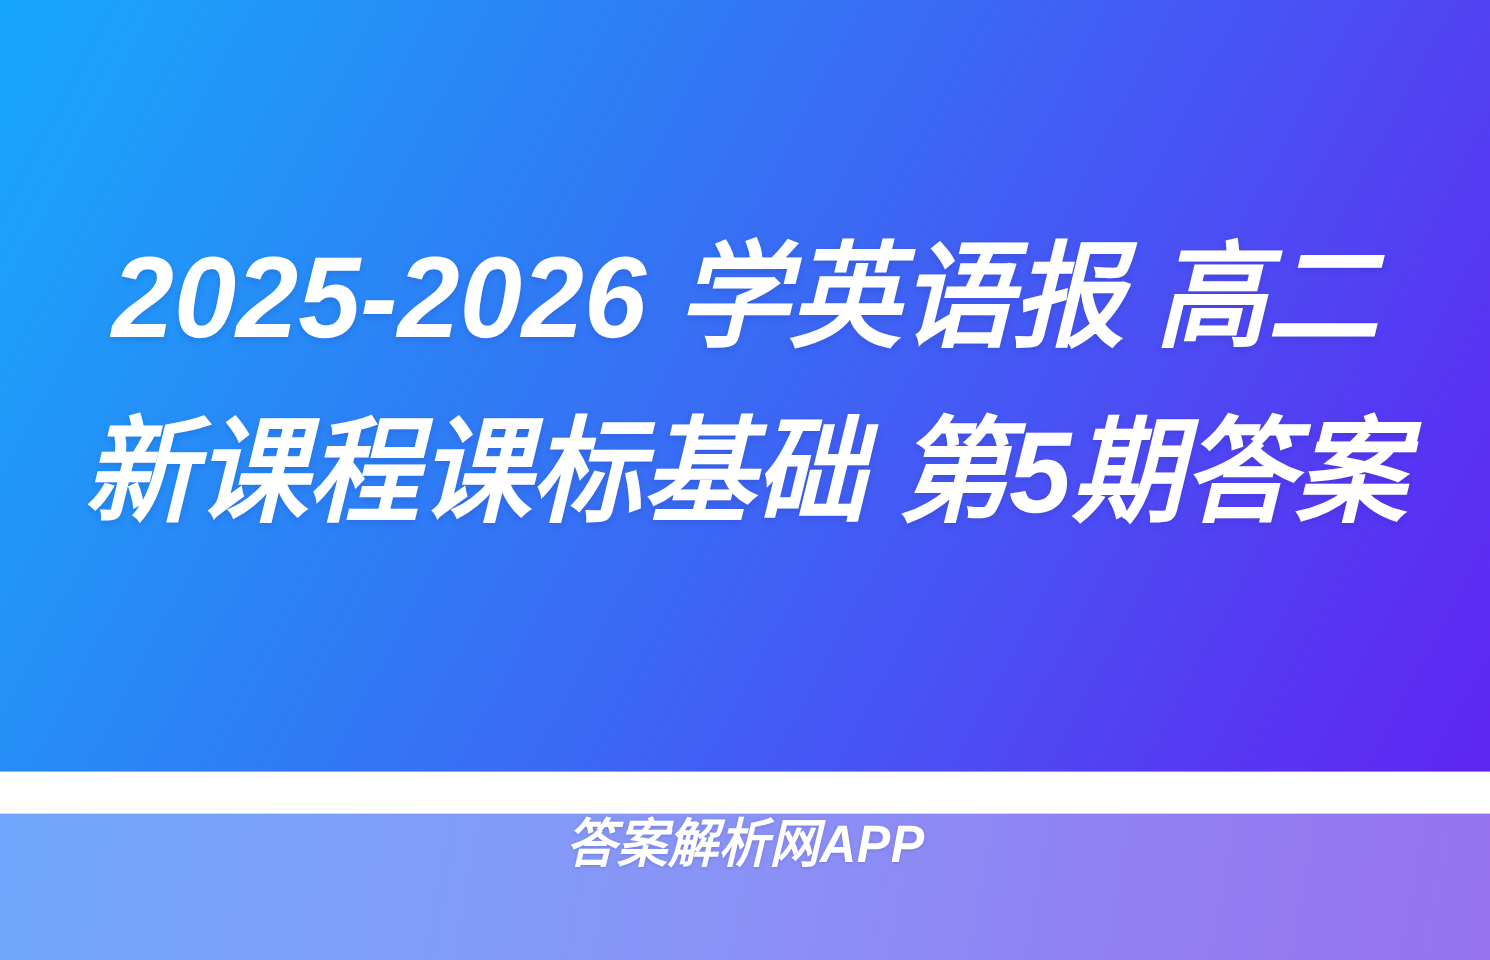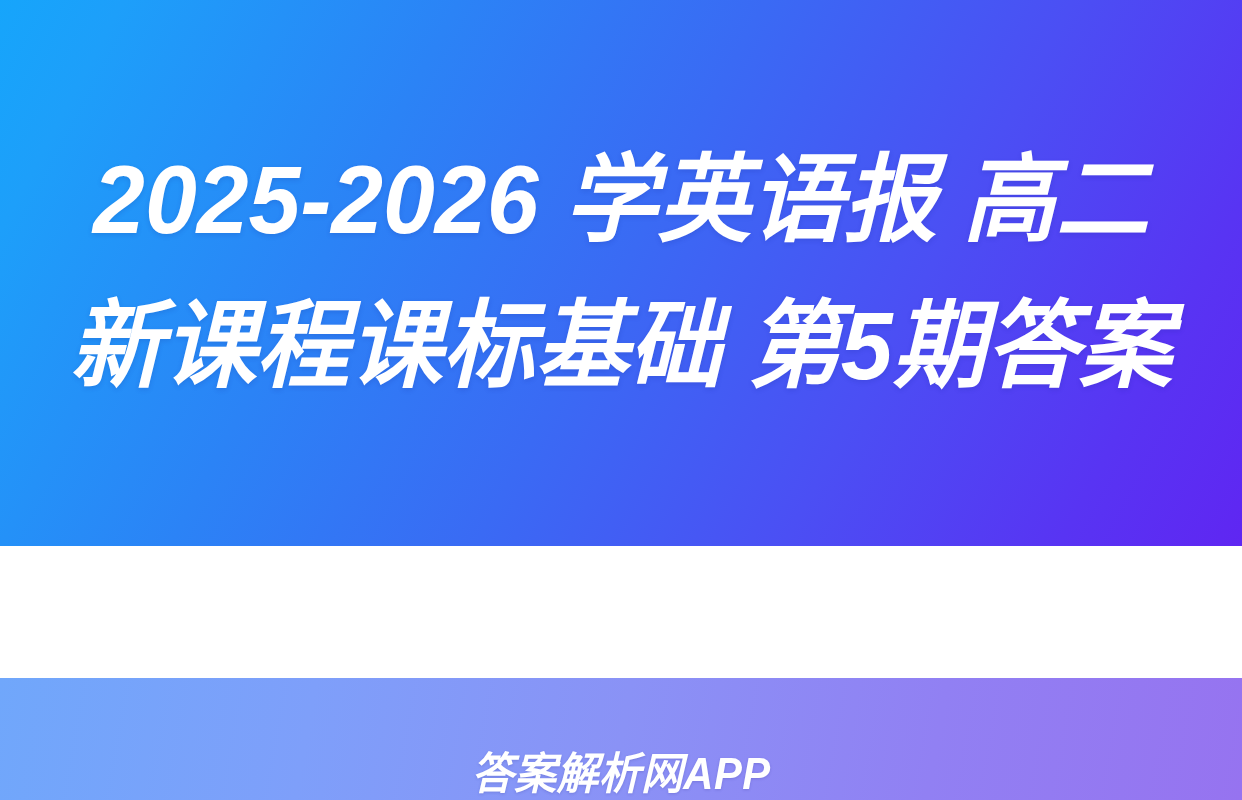--- a/index.html
+++ b/index.html
@@ -17,21 +17,21 @@
     font-family: "Liberation Sans", "DejaVu Sans", sans-serif;
     -webkit-font-smoothing: antialiased;
   }
 
   
   .hero {
     position: absolute;
     left: 0;
     top: 0;
     width: 1242px;
-    height: 546px;
+    height: 643px;
     background: linear-gradient(118deg,
                 #16a5fb 0%,
                 #1d9ffa 8%,
                 #2b83f6 30%,
                 #3a6af4 50%,
                 #4b4ff4 70%,
                 #5834f3 88%,
                 #5f26f2 100%);
     display: flex;
     align-items: center;
@@ -64,21 +64,21 @@
     top: 678px;
     width: 1242px;
     height: 122px;
     background: linear-gradient(100deg,
                 #70a7fb 0%,
                 #7e9ffa 25%,
                 #8a92f6 50%,
                 #9180f3 75%,
                 #9673f0 100%);
     display: flex;
-    align-items: flex-end;
+    align-items: flex-start;
     justify-content: center;
   }
 
   .watermark {
     margin: 0;
     color: #ffffff;
     font-size: 44px;
     line-height: 52px;
     font-weight: 700;
     font-style: italic;

